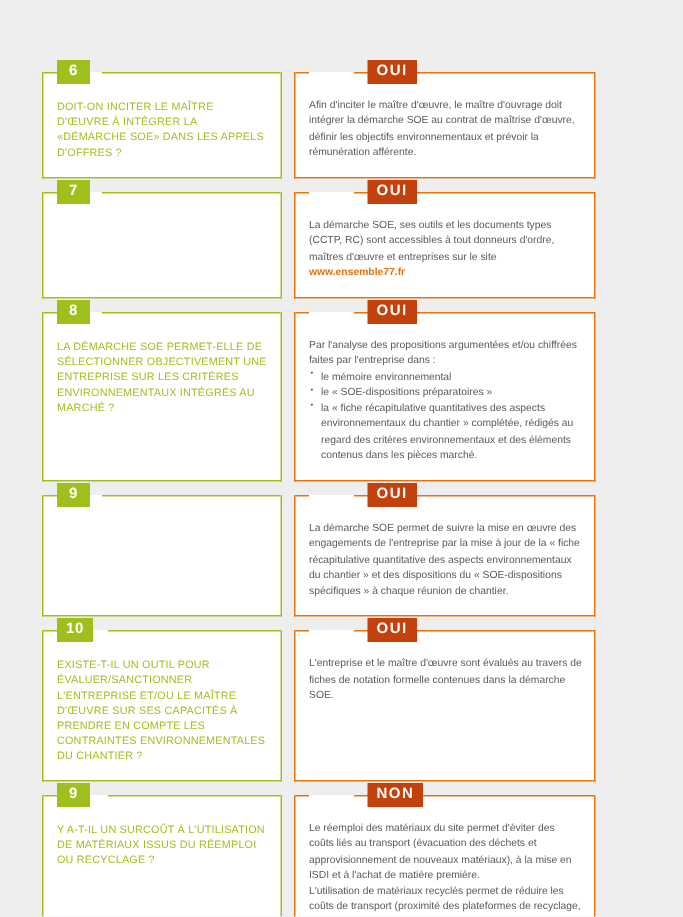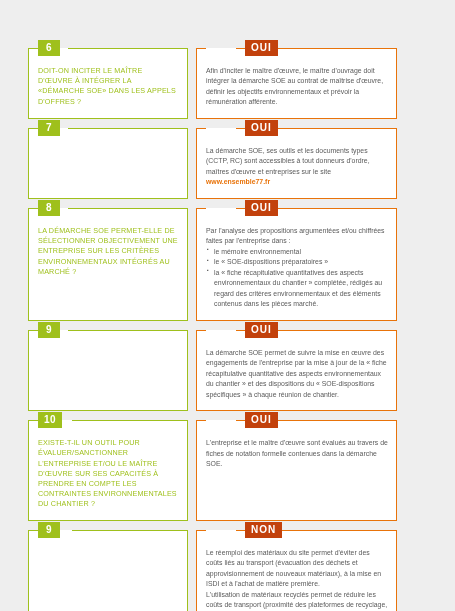--- a/index.html
+++ b/index.html
@@ -255,20 +255,21 @@
         </div>
       </div>
       <div class="faq-row">
         <div class="q-col">
           <div class="card q">
             <div class="top-rule q-rule">
               <div class="seg-left"></div>
               <div class="seg-right" style="margin-left: 34px;"></div>
             </div>
             <div class="badge num">9</div>
+            <div class="q-text">Y A-T-IL UN SURCOÛT À L'UTILISATION DE MATÉRIAUX ISSUS DU RÉEMPLOI OU RECYCLAGE ?</div>
           </div>
         </div>
         <div class="a-col">
           <div class="card a">
             <div class="top-rule a-rule">
               <div class="seg-left"></div>
               <div class="seg-right" style="margin-left: 30px;"></div>
             </div>
             <div class="badge ans">NON</div>
             <div class="a-text">

